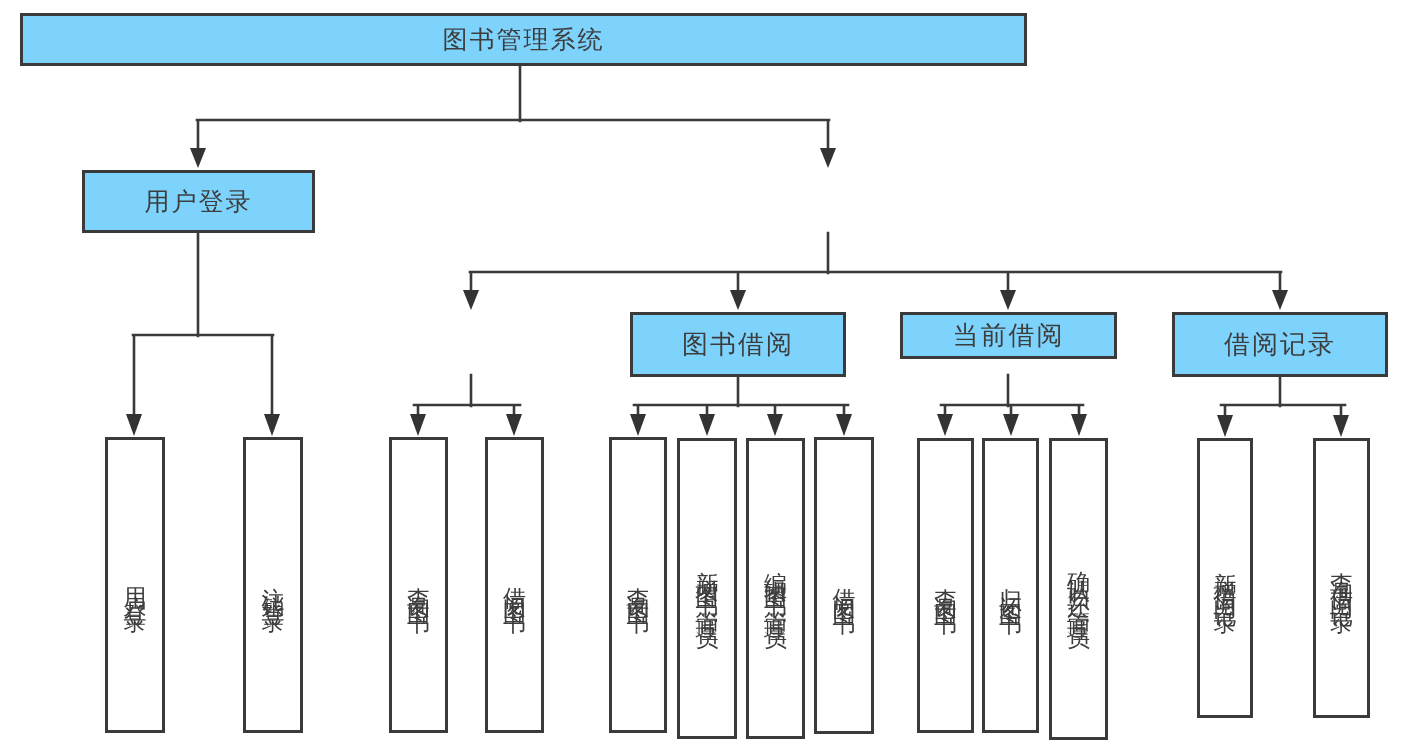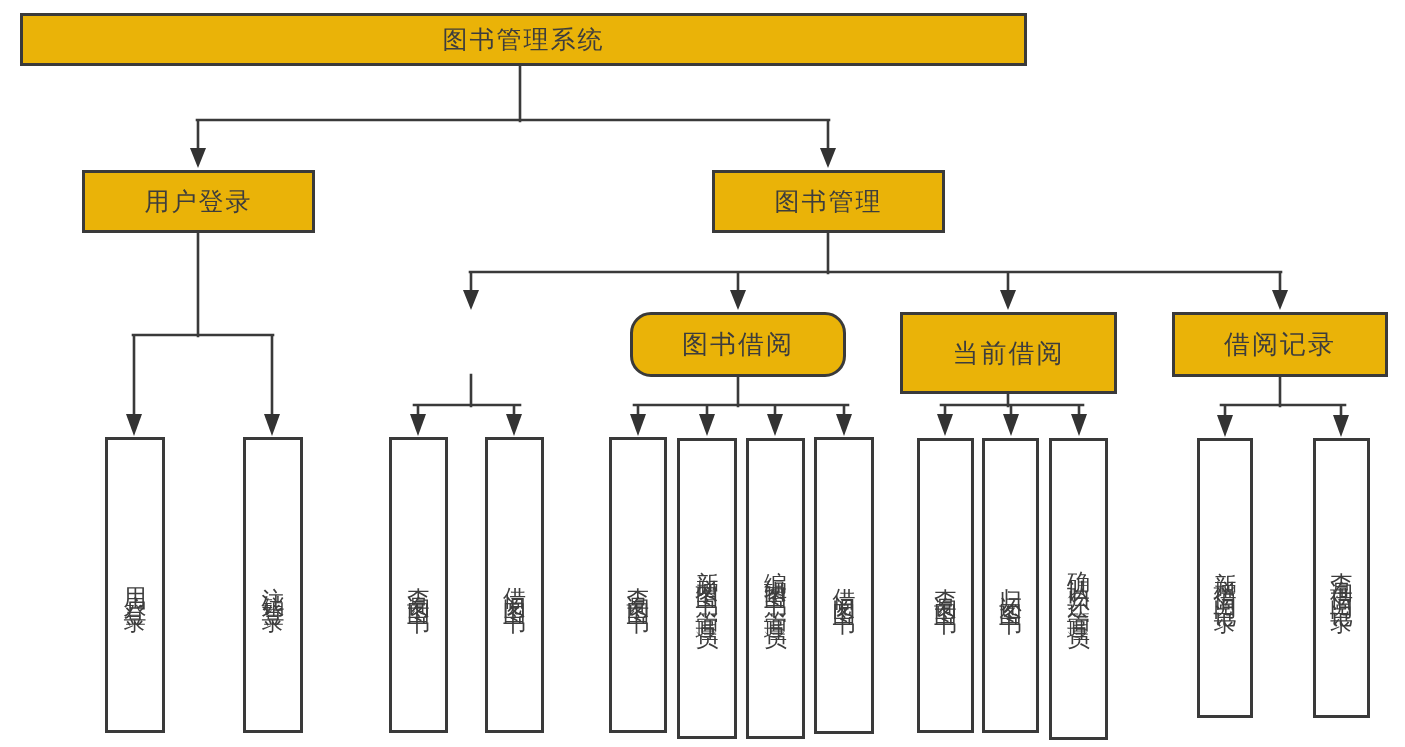--- a/index.html
+++ b/index.html
@@ -14,21 +14,21 @@
   #connector-svg {
     position: absolute;
     left: 0; top: 0;
     width: 1405px; height: 747px;
     z-index: 1;
   }
   .hbox {
     position: absolute;
     box-sizing: border-box;
     border: 3px solid #3a3a3a;
-    background: #eab308;
+    background: #7dd3fc;
     display: flex;
     align-items: center;
     justify-content: center;
     color: #3d3d3d;
     z-index: 2;
     letter-spacing: 2px;
   }
   .hbox.root  { font-size: 25px; }
   .hbox.lvl2  { font-size: 25px; }
   .hbox.lvl3  { font-size: 26px; }
@@ -119,24 +119,23 @@
       <polygon points="1003,414 1019,414 1011,436"></polygon>
       <polygon points="1071,414 1087,414 1079,436"></polygon>
       <polygon points="1217,415 1233,415 1225,437"></polygon>
       <polygon points="1333,415 1349,415 1341,437"></polygon>
     </g>
   </svg>
 
   <div class="hbox root" style="left:20px; top:13px; width:1007px; height:53px;">图书管理系统</div>
 
   <div class="hbox lvl2" style="left:82px; top:170px; width:233px; height:63px;">用户登录</div>
-  <div class="hbox lvl2" style="left:712px; top:170px; width:233px; height:63px;">图书管理</div>
 
-  <div class="hbox lvl3" style="left:630px; top:312px; width:216px; height:65px;border-radius:21px;">图书借阅</div>
-  <div class="hbox lvl3" style="left:900px; top:312px; width:217px; height:82px;">当前借阅</div>
+  <div class="hbox lvl3" style="left:630px; top:312px; width:216px; height:65px;">图书借阅</div>
+  <div class="hbox lvl3" style="left:900px; top:312px; width:217px; height:47px;">当前借阅</div>
   <div class="hbox lvl3" style="left:1172px; top:312px; width:216px; height:65px;">借阅记录</div>
 
   <div class="vbox" style="left:105px; top:437px; width:60px; height:296px;">用户登录</div>
   <div class="vbox" style="left:243px; top:437px; width:60px; height:296px;">注销登录</div>
 
   <div class="vbox" style="left:389px; top:437px; width:59px; height:296px;">查询图书</div>
   <div class="vbox" style="left:485px; top:437px; width:59px; height:296px;">借阅图书</div>
 
   <div class="vbox" style="left:609px; top:437px; width:58px; height:296px;">查询图书</div>
   <div class="vbox" style="left:677px; top:438px; width:60px; height:301px;">新增图书（管理员）</div>

